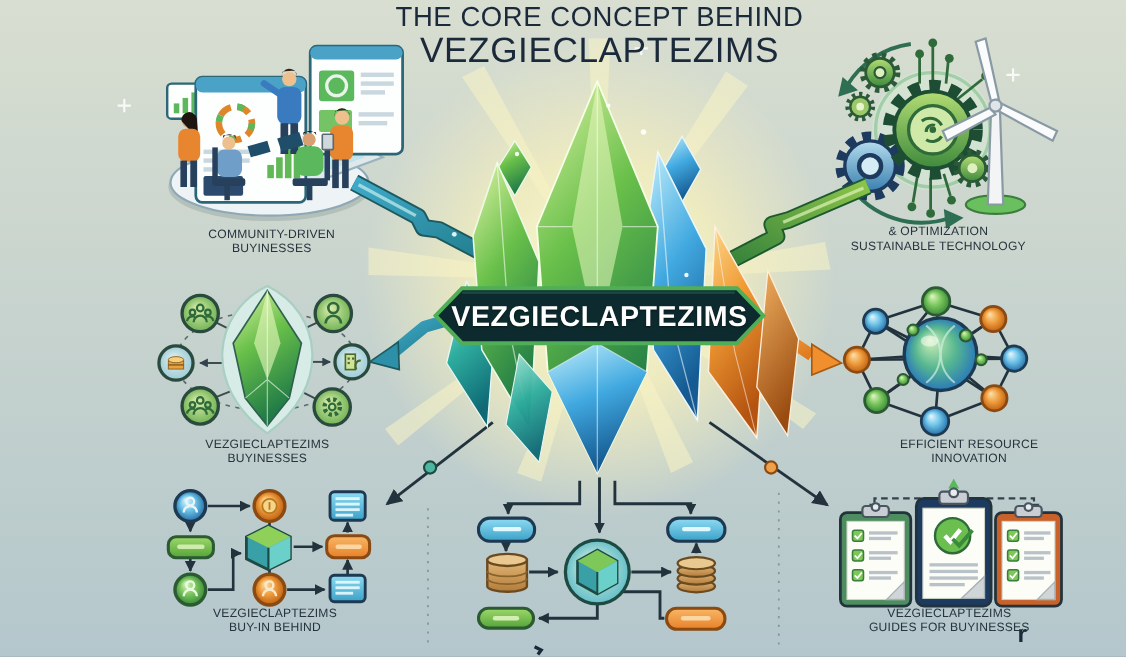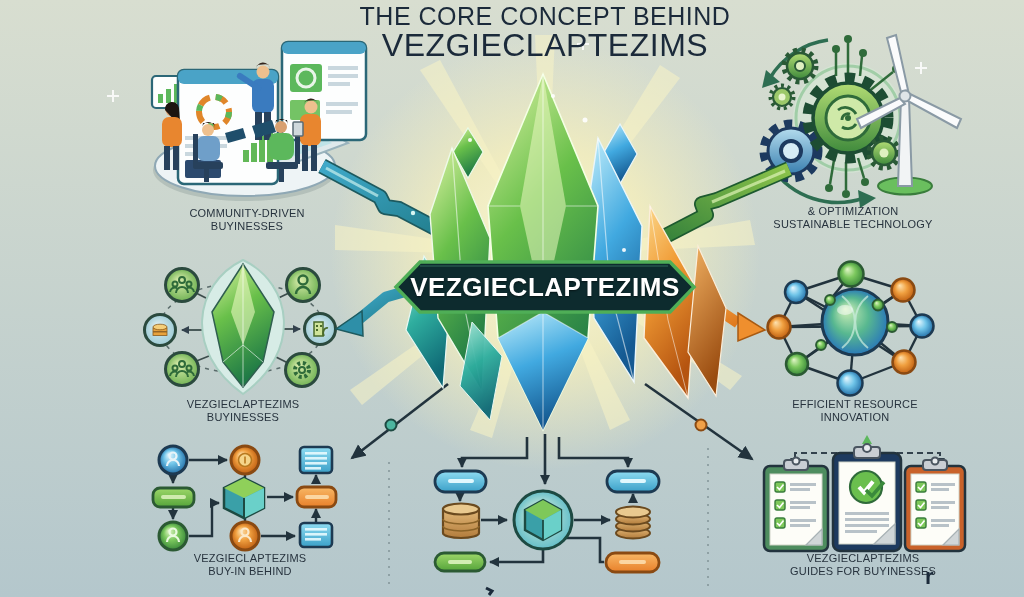--- a/index.html
+++ b/index.html
@@ -663,21 +663,21 @@
   <span>BUYINESSES</span>
 </div>
 <div class="txt label" style="left:722px;top:205px;width:262px;">
   <span>&amp; OPTIMIZATION</span>
   <span>SUSTAINABLE TECHNOLOGY</span>
 </div>
 <div class="txt label" style="left:118px;top:398px;width:250px;">
   <span>VEZGIECLAPTEZIMS</span>
   <span>BUYINESSES</span>
 </div>
-<div class="txt label" style="left:730px;top:398px;width:250px;">
+<div class="txt label" style="left:756px;top:398px;width:250px;">
   <span>EFFICIENT RESOURCE</span>
   <span>INNOVATION</span>
 </div>
 <div class="txt label" style="left:125px;top:552px;width:250px;">
   <span>VEZGIECLAPTEZIMS</span>
   <span>BUY-IN BEHIND</span>
 </div>
 <div class="txt label" style="left:737px;top:552px;width:252px;">
   <span>VEZGIECLAPTEZIMS</span>
   <span>GUIDES FOR BUYINESSES</span>

